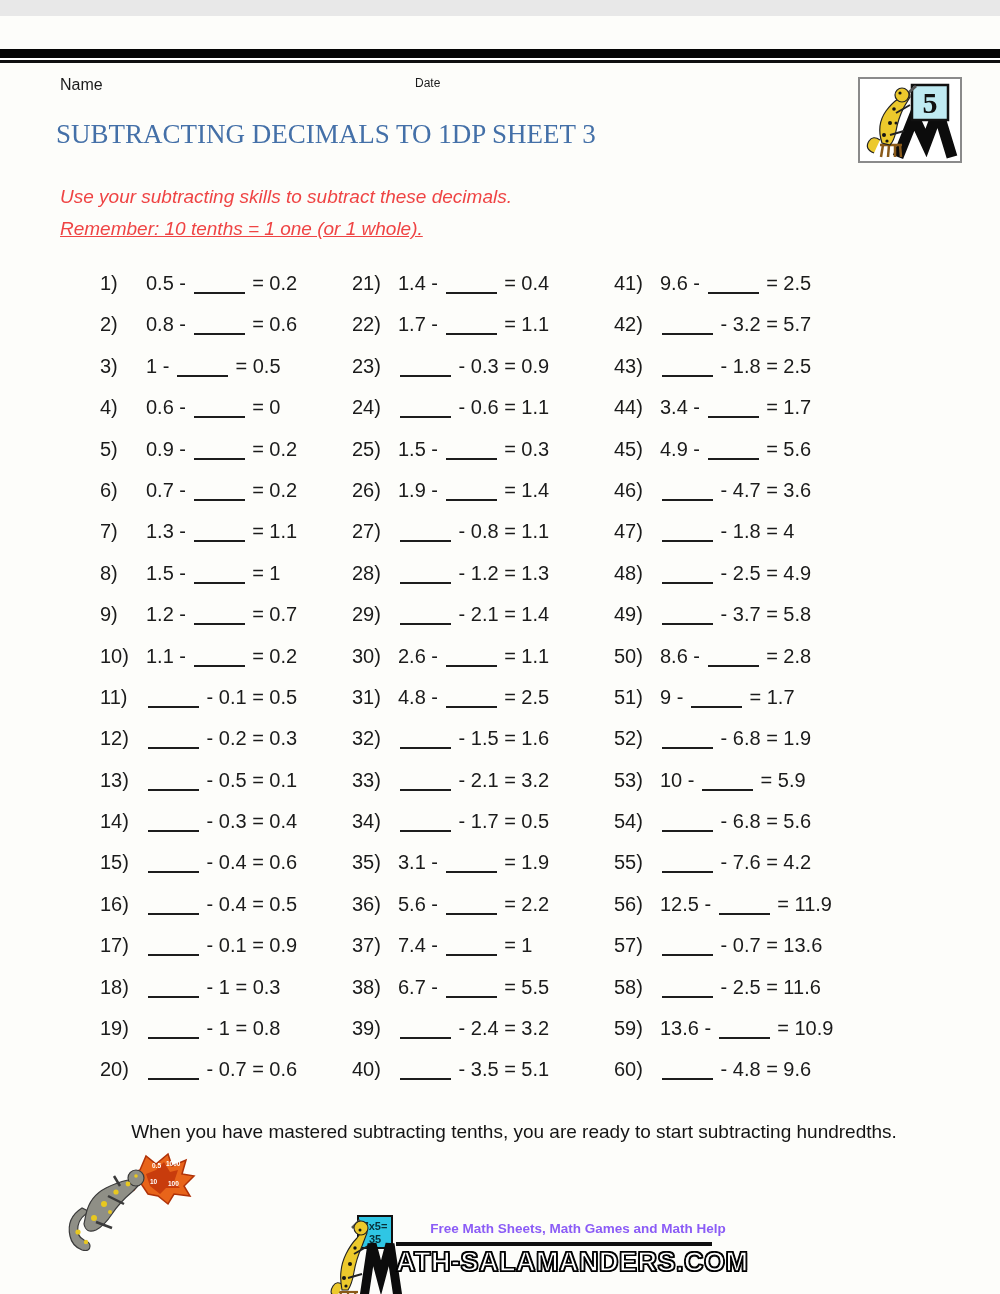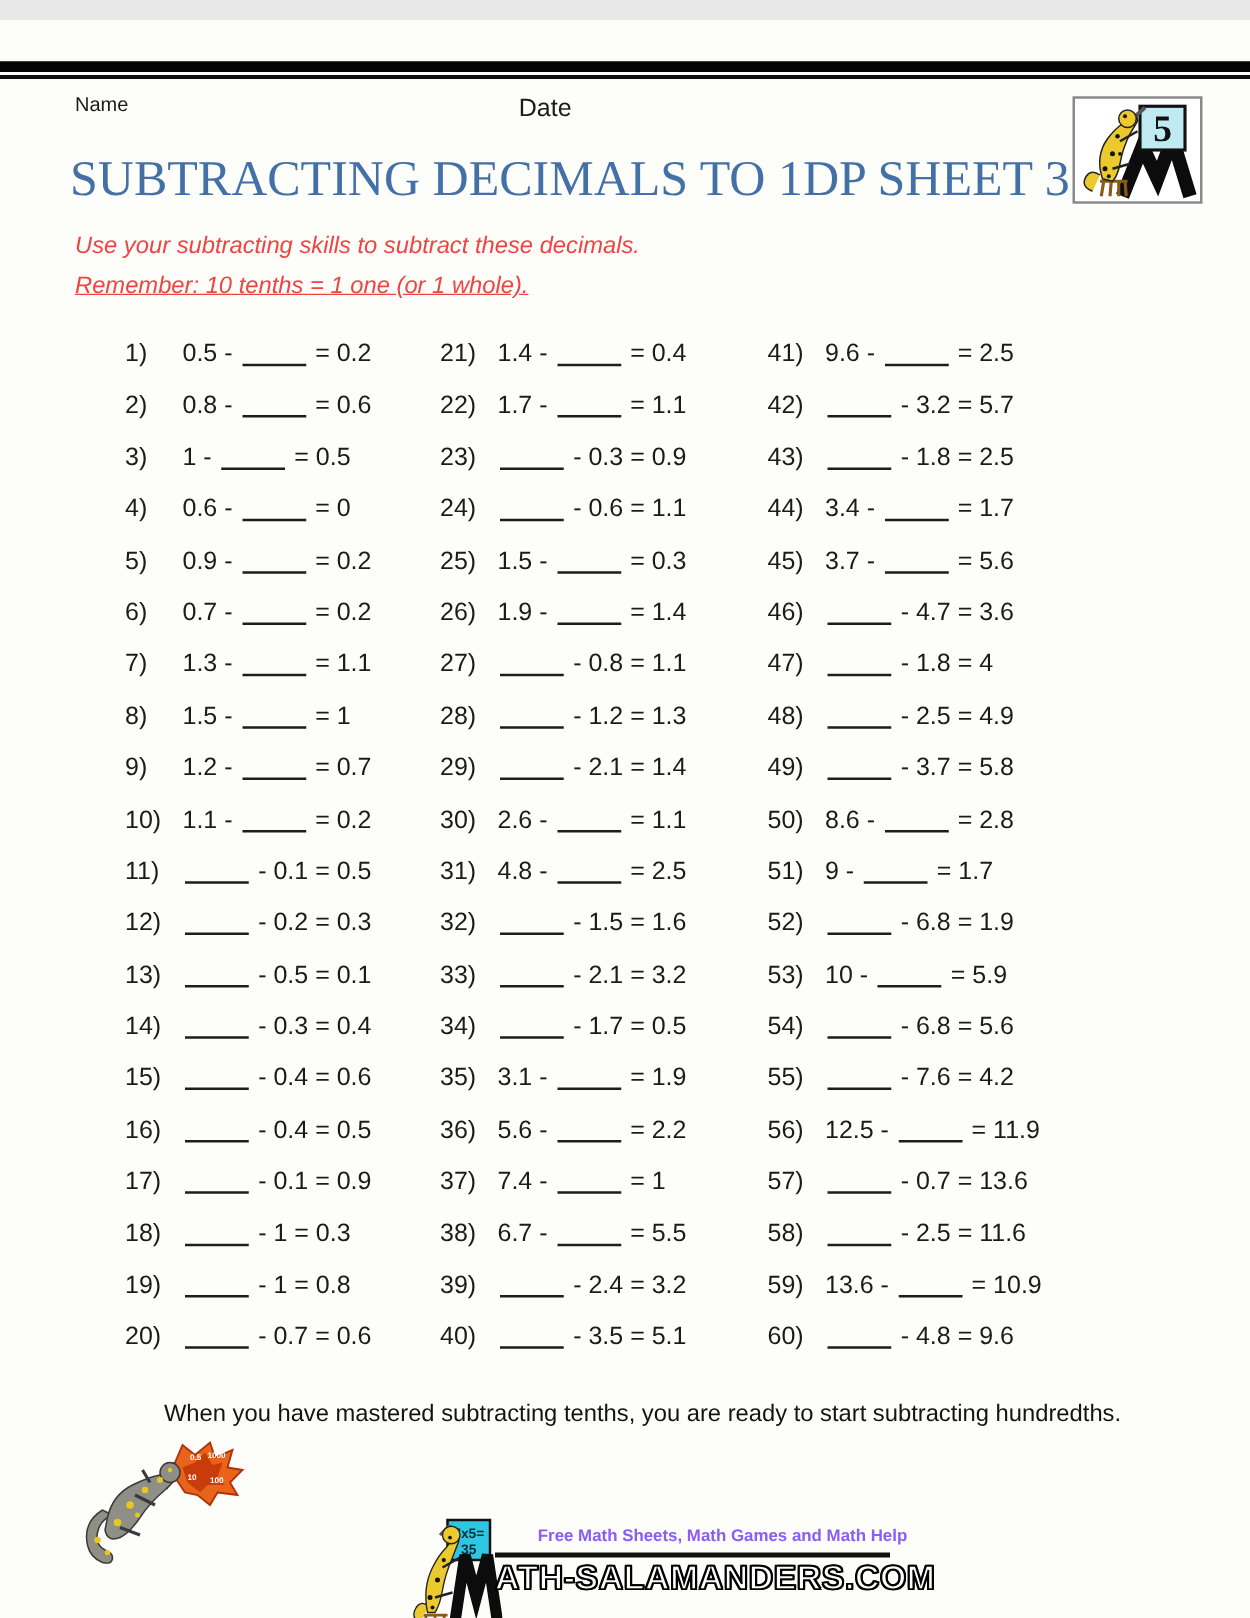--- a/index.html
+++ b/index.html
@@ -10,29 +10,29 @@
     background:#fdfdfa;
     font-family:"Liberation Sans",sans-serif;
     color:#1b1b1b;
     overflow:hidden;
   }
   .top-bar{
     position:absolute;left:0;top:33px;width:1000px;height:15px;
     background:linear-gradient(to bottom,#050505 0px,#050505 9px,#ffffff 9px,#ffffff 11px,#101010 11px,#101010 14px,#fdfdfa 14px);
   }
   .name-label{position:absolute;left:60px;top:60px;font-size:16px;}
-  .date-label{position:absolute;left:415px;top:60px;font-size:20px;}
+  .date-label{position:absolute;left:415px;top:60px;font-size:12px;}
   .badge{
     position:absolute;left:858px;top:61px;width:104px;height:86px;
     border:2px solid #8a8a8a;background:#ffffff;box-sizing:border-box;
   }
   .page-title{
     position:absolute;left:56px;top:103px;
     font-family:"Liberation Serif",serif;
-    font-size:40px;font-weight:500;letter-spacing:0px;
+    font-size:27px;font-weight:500;letter-spacing:0px;
     color:#4470a8;white-space:nowrap;
   }
   .instr{position:absolute;left:60px;font-size:19px;font-style:italic;color:#ef4444;}
   .instr1{top:170px;}
   .instr2{top:202px;text-decoration:underline;}
 
   .pcol{position:absolute;top:247px;}
   .pcol-1{left:100px;}
   .pcol-2{left:352px;}
   .pcol-3{left:614px;}
@@ -159,21 +159,21 @@
       <div class="prow"><span class="pnum">37)</span><span class="pexpr"><span>7.4 - </span><span class="blank"></span><span> = 1</span></span></div>
       <div class="prow"><span class="pnum">38)</span><span class="pexpr"><span>6.7 - </span><span class="blank"></span><span> = 5.5</span></span></div>
       <div class="prow"><span class="pnum">39)</span><span class="pexpr"><span></span><span class="blank"></span><span> - 2.4 = 3.2</span></span></div>
       <div class="prow"><span class="pnum">40)</span><span class="pexpr"><span></span><span class="blank"></span><span> - 3.5 = 5.1</span></span></div>
     </div>
   <div class="pcol pcol-3" id="col3">
       <div class="prow"><span class="pnum">41)</span><span class="pexpr"><span>9.6 - </span><span class="blank"></span><span> = 2.5</span></span></div>
       <div class="prow"><span class="pnum">42)</span><span class="pexpr"><span></span><span class="blank"></span><span> - 3.2 = 5.7</span></span></div>
       <div class="prow"><span class="pnum">43)</span><span class="pexpr"><span></span><span class="blank"></span><span> - 1.8 = 2.5</span></span></div>
       <div class="prow"><span class="pnum">44)</span><span class="pexpr"><span>3.4 - </span><span class="blank"></span><span> = 1.7</span></span></div>
-      <div class="prow"><span class="pnum">45)</span><span class="pexpr"><span>3.7 - </span><span class="blank"></span><span> = 5.6</span></span></div>
+      <div class="prow"><span class="pnum">45)</span><span class="pexpr"><span>4.9 - </span><span class="blank"></span><span> = 5.6</span></span></div>
       <div class="prow"><span class="pnum">46)</span><span class="pexpr"><span></span><span class="blank"></span><span> - 4.7 = 3.6</span></span></div>
       <div class="prow"><span class="pnum">47)</span><span class="pexpr"><span></span><span class="blank"></span><span> - 1.8 = 4</span></span></div>
       <div class="prow"><span class="pnum">48)</span><span class="pexpr"><span></span><span class="blank"></span><span> - 2.5 = 4.9</span></span></div>
       <div class="prow"><span class="pnum">49)</span><span class="pexpr"><span></span><span class="blank"></span><span> - 3.7 = 5.8</span></span></div>
       <div class="prow"><span class="pnum">50)</span><span class="pexpr"><span>8.6 - </span><span class="blank"></span><span> = 2.8</span></span></div>
       <div class="prow"><span class="pnum">51)</span><span class="pexpr"><span>9 - </span><span class="blank"></span><span> = 1.7</span></span></div>
       <div class="prow"><span class="pnum">52)</span><span class="pexpr"><span></span><span class="blank"></span><span> - 6.8 = 1.9</span></span></div>
       <div class="prow"><span class="pnum">53)</span><span class="pexpr"><span>10 - </span><span class="blank"></span><span> = 5.9</span></span></div>
       <div class="prow"><span class="pnum">54)</span><span class="pexpr"><span></span><span class="blank"></span><span> - 6.8 = 5.6</span></span></div>
       <div class="prow"><span class="pnum">55)</span><span class="pexpr"><span></span><span class="blank"></span><span> - 7.6 = 4.2</span></span></div>

